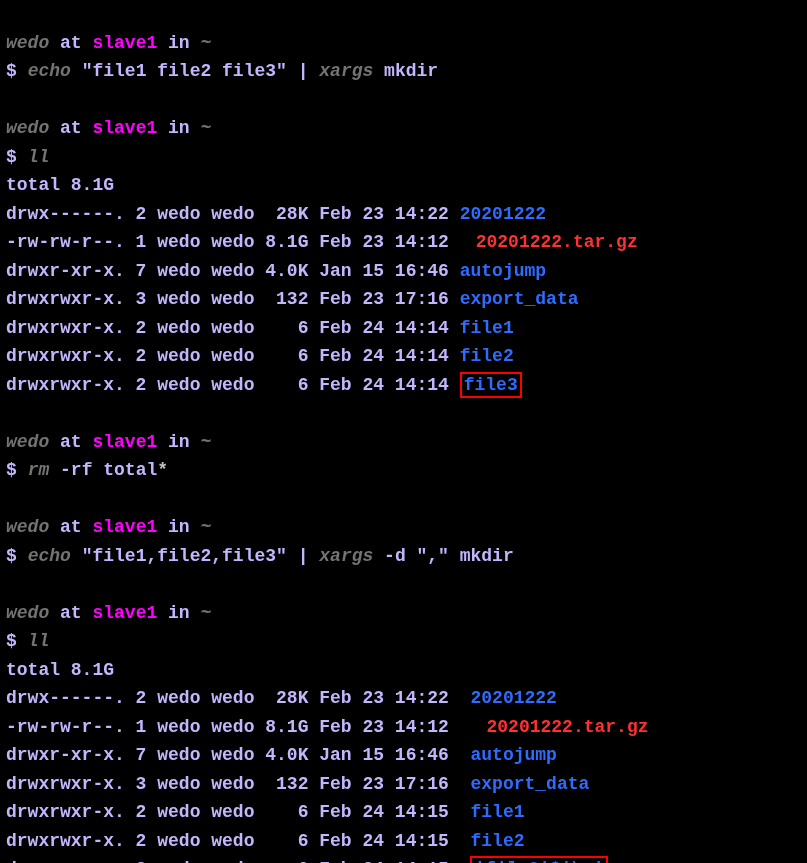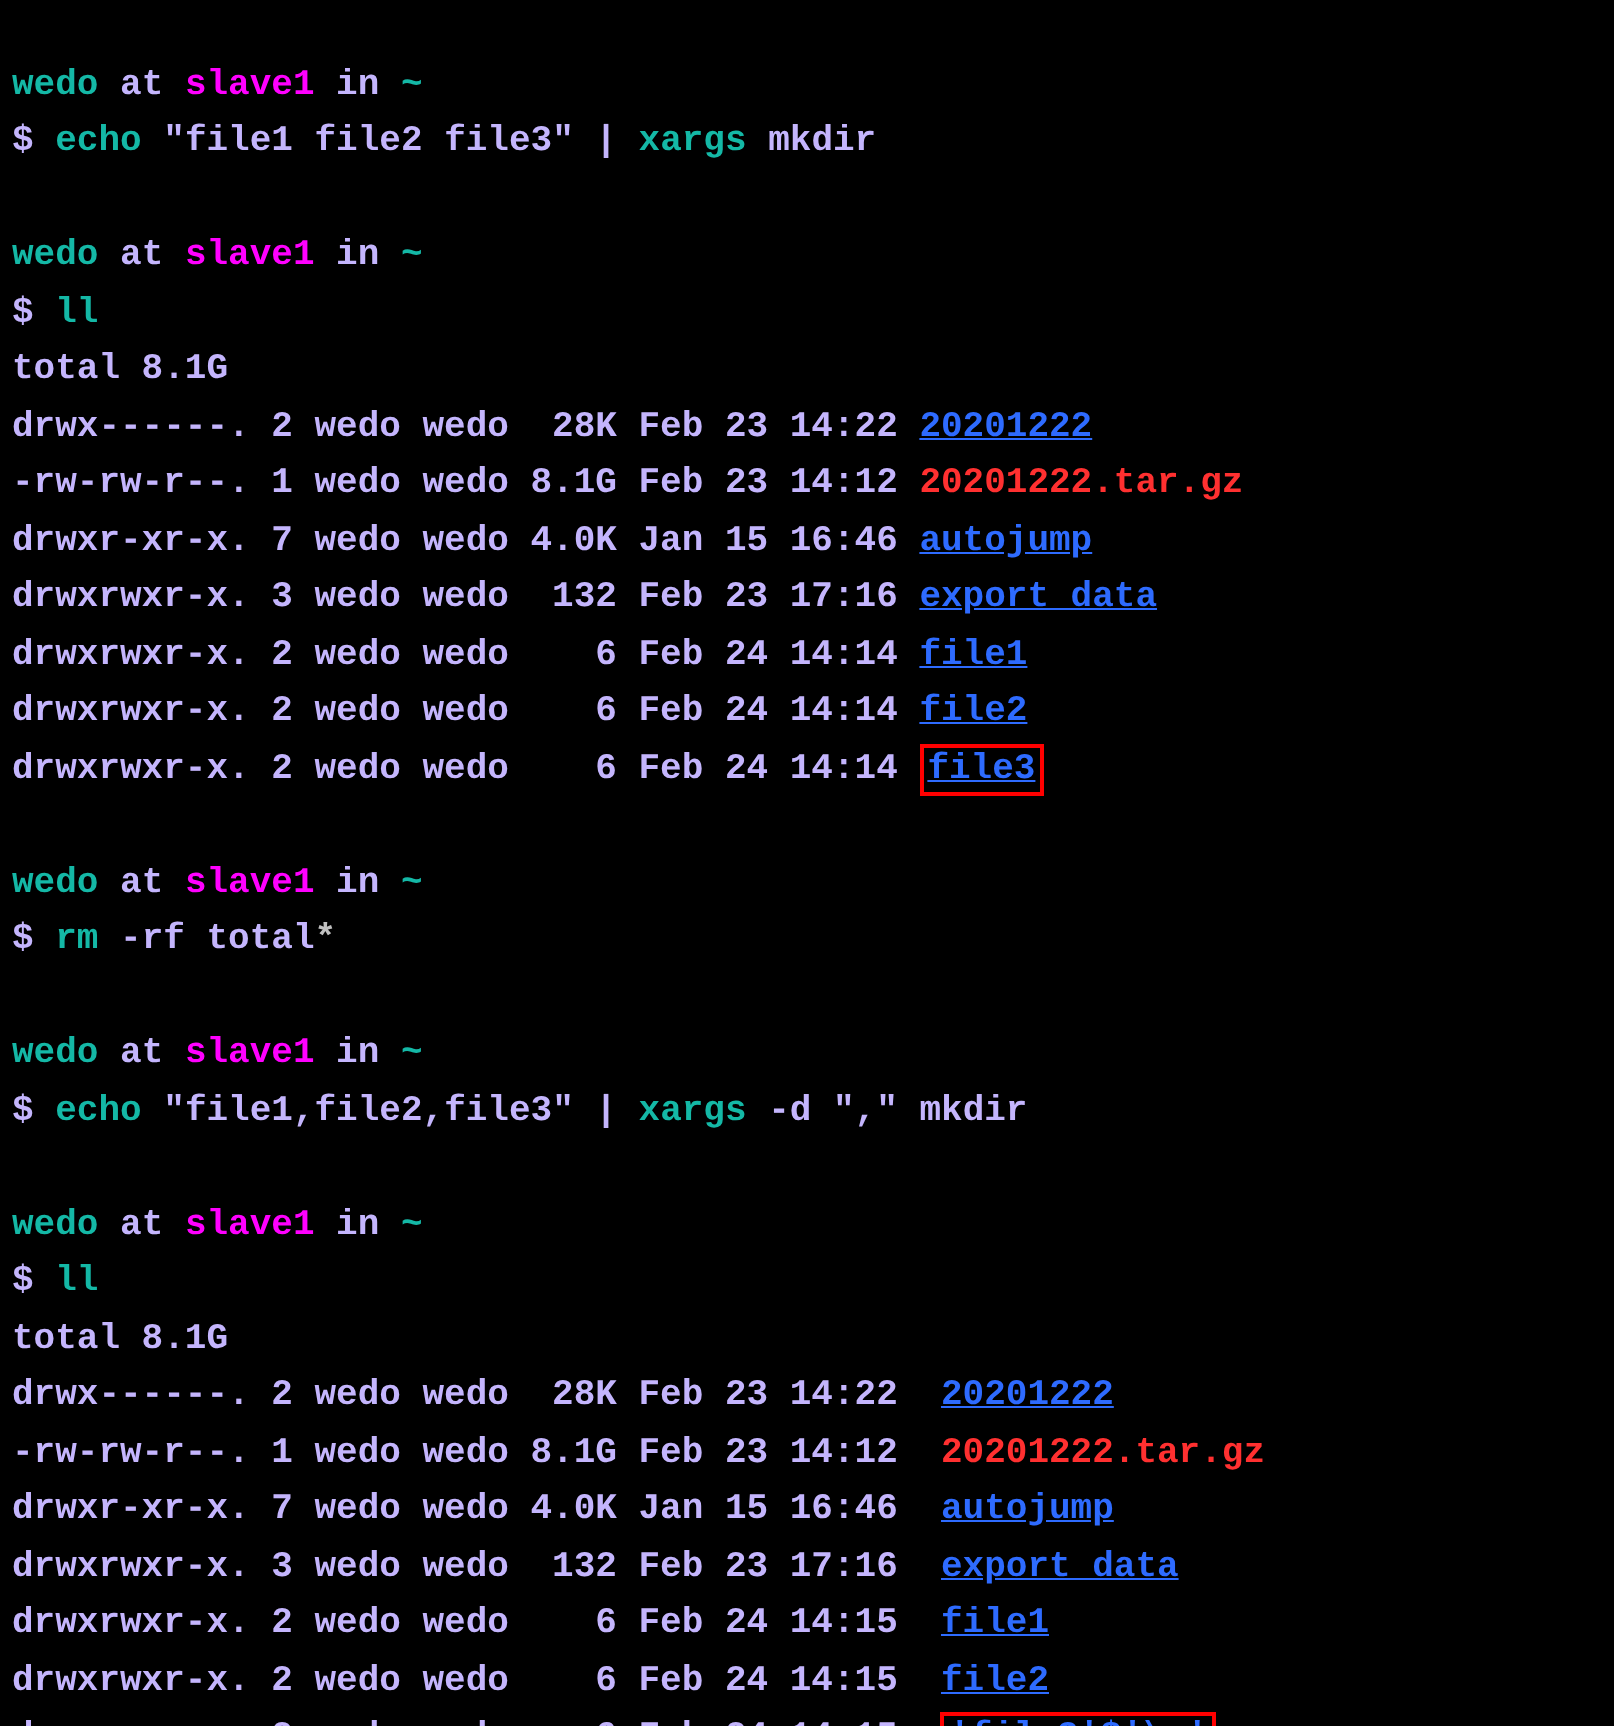--- a/index.html
+++ b/index.html
@@ -13,25 +13,25 @@
   .terminal {
     font-family: "Courier New", Consolas, monospace;
     font-size: 18px;
     font-weight: bold;
     line-height: 28.5px;
     white-space: pre;
     color: #00ff00;
     padding: 0 6px;
     position: relative;
   }
-  .g   { color: #14b8a6; }  
+  .g   { color: #737373; font-style: italic; }  
   .og  { color: #c4b5fd; }  
   .mg  { color: #ff00ff; text-align: center; }  
-  .bl  { color: #2e6bff; text-decoration: underline; }  
-  .rd  { color: #ff3030; }  
+  .bl  { color: #2e6bff; }  
+  .rd  { color: #ff3030; margin-left: 16px; }  
   .wh  { color: #c0c0c0; }  
 
   .box {
     border: 2px solid #ff0000;
     padding: 0 2px;
     display: inline-block;
     line-height: 22px;
     margin: 1px 0 -1px 0;
   }
 </style>

